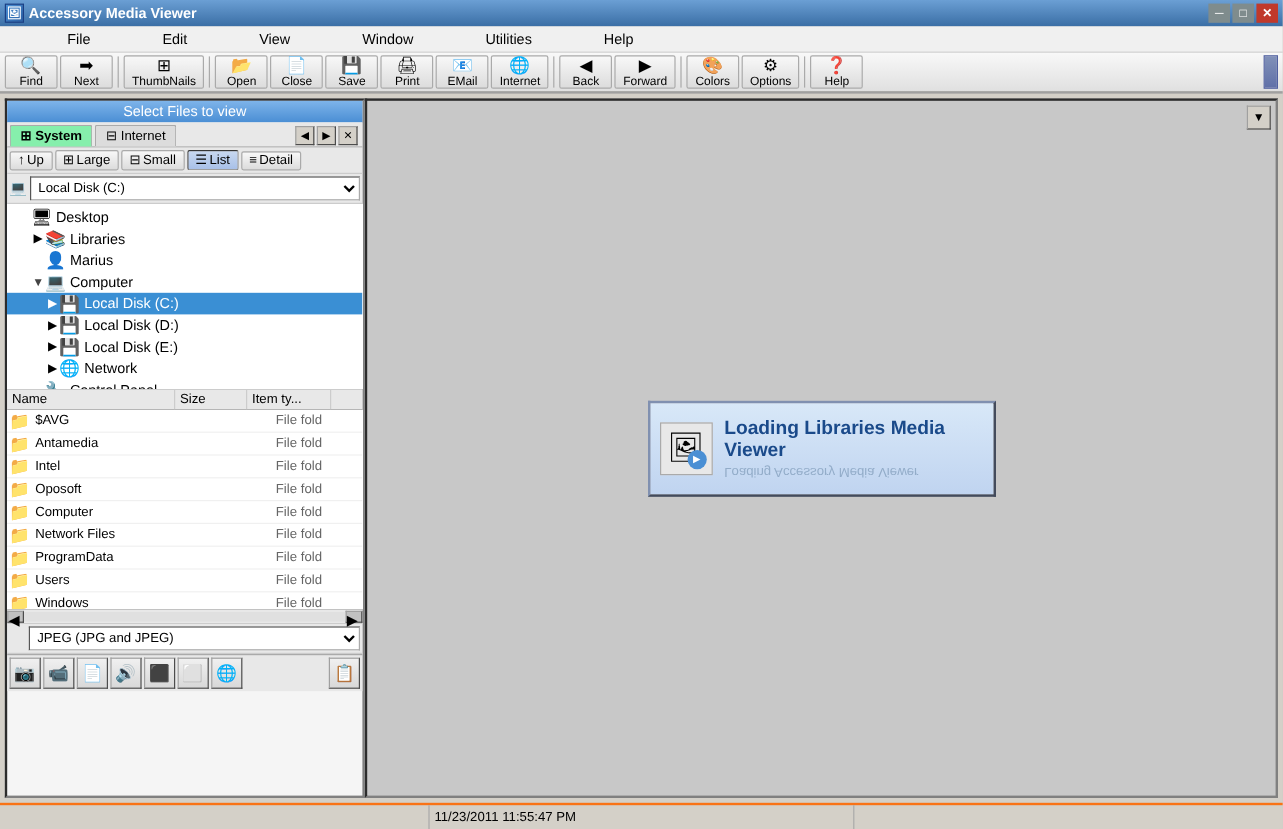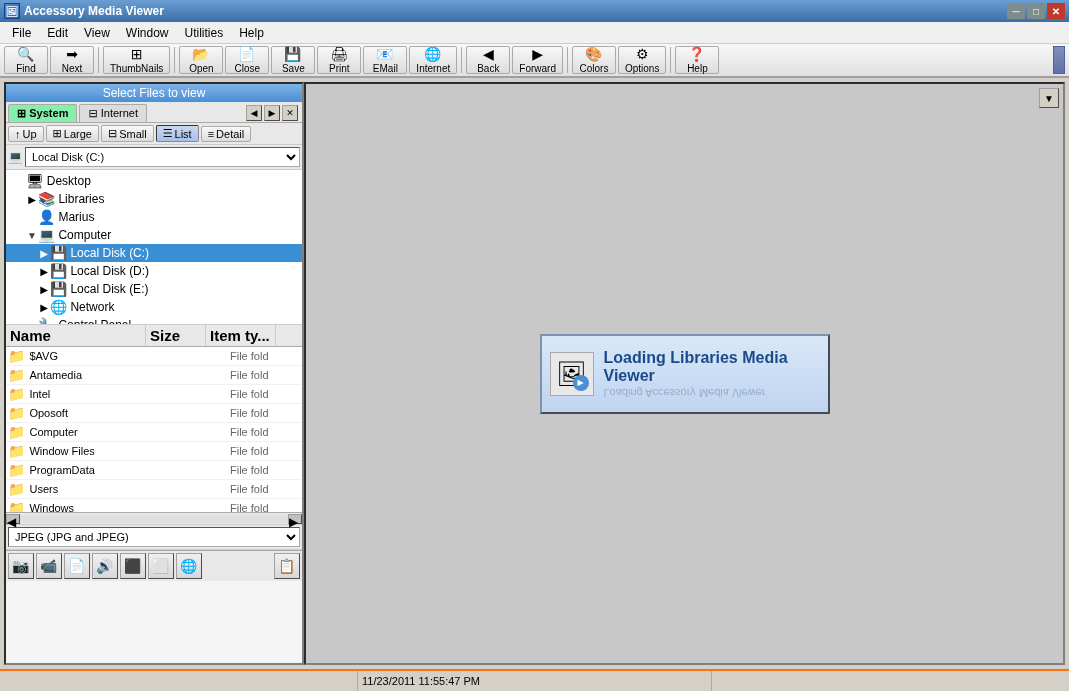--- a/index.html
+++ b/index.html
@@ -31,20 +31,21 @@
       height: 22px;
       display: flex;
       align-items: center;
       padding: 0 4px;
       border-bottom: 1px solid #ccc;
     }
     .menu-item {
       padding: 2px 8px;
       cursor: pointer;
       font-size: 12px;
+      margin-left: 44px;
     }
 
     
     #toolbar {
       background: linear-gradient(to bottom, #f8f8f8, #e0e0e0);
       height: 34px;
       display: flex;
       align-items: center;
       padding: 2px 4px;
       border-bottom: 2px solid #a0a0a0;
@@ -129,21 +130,21 @@
       cursor: pointer; white-space: nowrap; font-size: 12px;
     }
     .tree-item.selected { background: #3a8fd4; color: white; }
     .tree-expand { width: 12px; text-align: center; font-size: 10px; cursor: pointer; }
     .tree-icon { font-size: 14px; margin-right: 3px; }
     .tree-indent { display: inline-block; }
 
     
     #file-list-header {
       display: flex; background: #e8e8e8; border-bottom: 1px solid #aaa;
-      font-size: 15px; font-weight: bold;
+      font-size: 11px; font-weight: normal;
     }
     .file-col-header {
       padding: 2px 4px; border-right: 1px solid #ccc; cursor: pointer;
     }
     #file-list {
       flex: none; height: 165px; overflow-y: auto; overflow-x: hidden;
       background: white;
     }
     .file-item {
       display: flex; align-items: center; padding: 1px 2px;
@@ -160,21 +161,21 @@
       display: flex; align-items: center;
     }
 
     
     #filter-bar {
       display: flex; align-items: center; padding: 2px; gap: 2px;
       background: #e8e8e8; border-bottom: 1px solid #ccc; border-top: 1px solid #ccc;
     }
     #filter-select {
       flex: 1; font-size: 11px; height: 20px;
-      background: white; border: 1px inset #aaa; padding: 0 2px;
+      background: white; border: 1px inset #aaa; padding: 0 2px; margin-left: 16px;
     }
 
     
     #bottom-toolbar {
       display: flex; align-items: center; padding: 2px; gap: 2px;
       background: #e8e8e8; border-top: 1px solid #aaa;
     }
     .bottom-btn {
       width: 26px; height: 26px; background: linear-gradient(to bottom, #f0f0f0, #d8d8d8);
       border: 1px outset #a0a0a0; display: flex; align-items: center; justify-content: center;
@@ -477,21 +478,21 @@
         <span class="file-type">File fold</span>
       </div>
       <div class="file-item">
         <span class="file-icon">📁</span>
         <span class="file-name">Computer</span>
         <span class="file-size"></span>
         <span class="file-type">File fold</span>
       </div>
       <div class="file-item">
         <span class="file-icon">📁</span>
-        <span class="file-name">Window Files</span>
+        <span class="file-name">Network Files</span>
         <span class="file-size"></span>
         <span class="file-type">File fold</span>
       </div>
       <div class="file-item">
         <span class="file-icon">📁</span>
         <span class="file-name">ProgramData</span>
         <span class="file-size"></span>
         <span class="file-type">File fold</span>
       </div>
       <div class="file-item">

